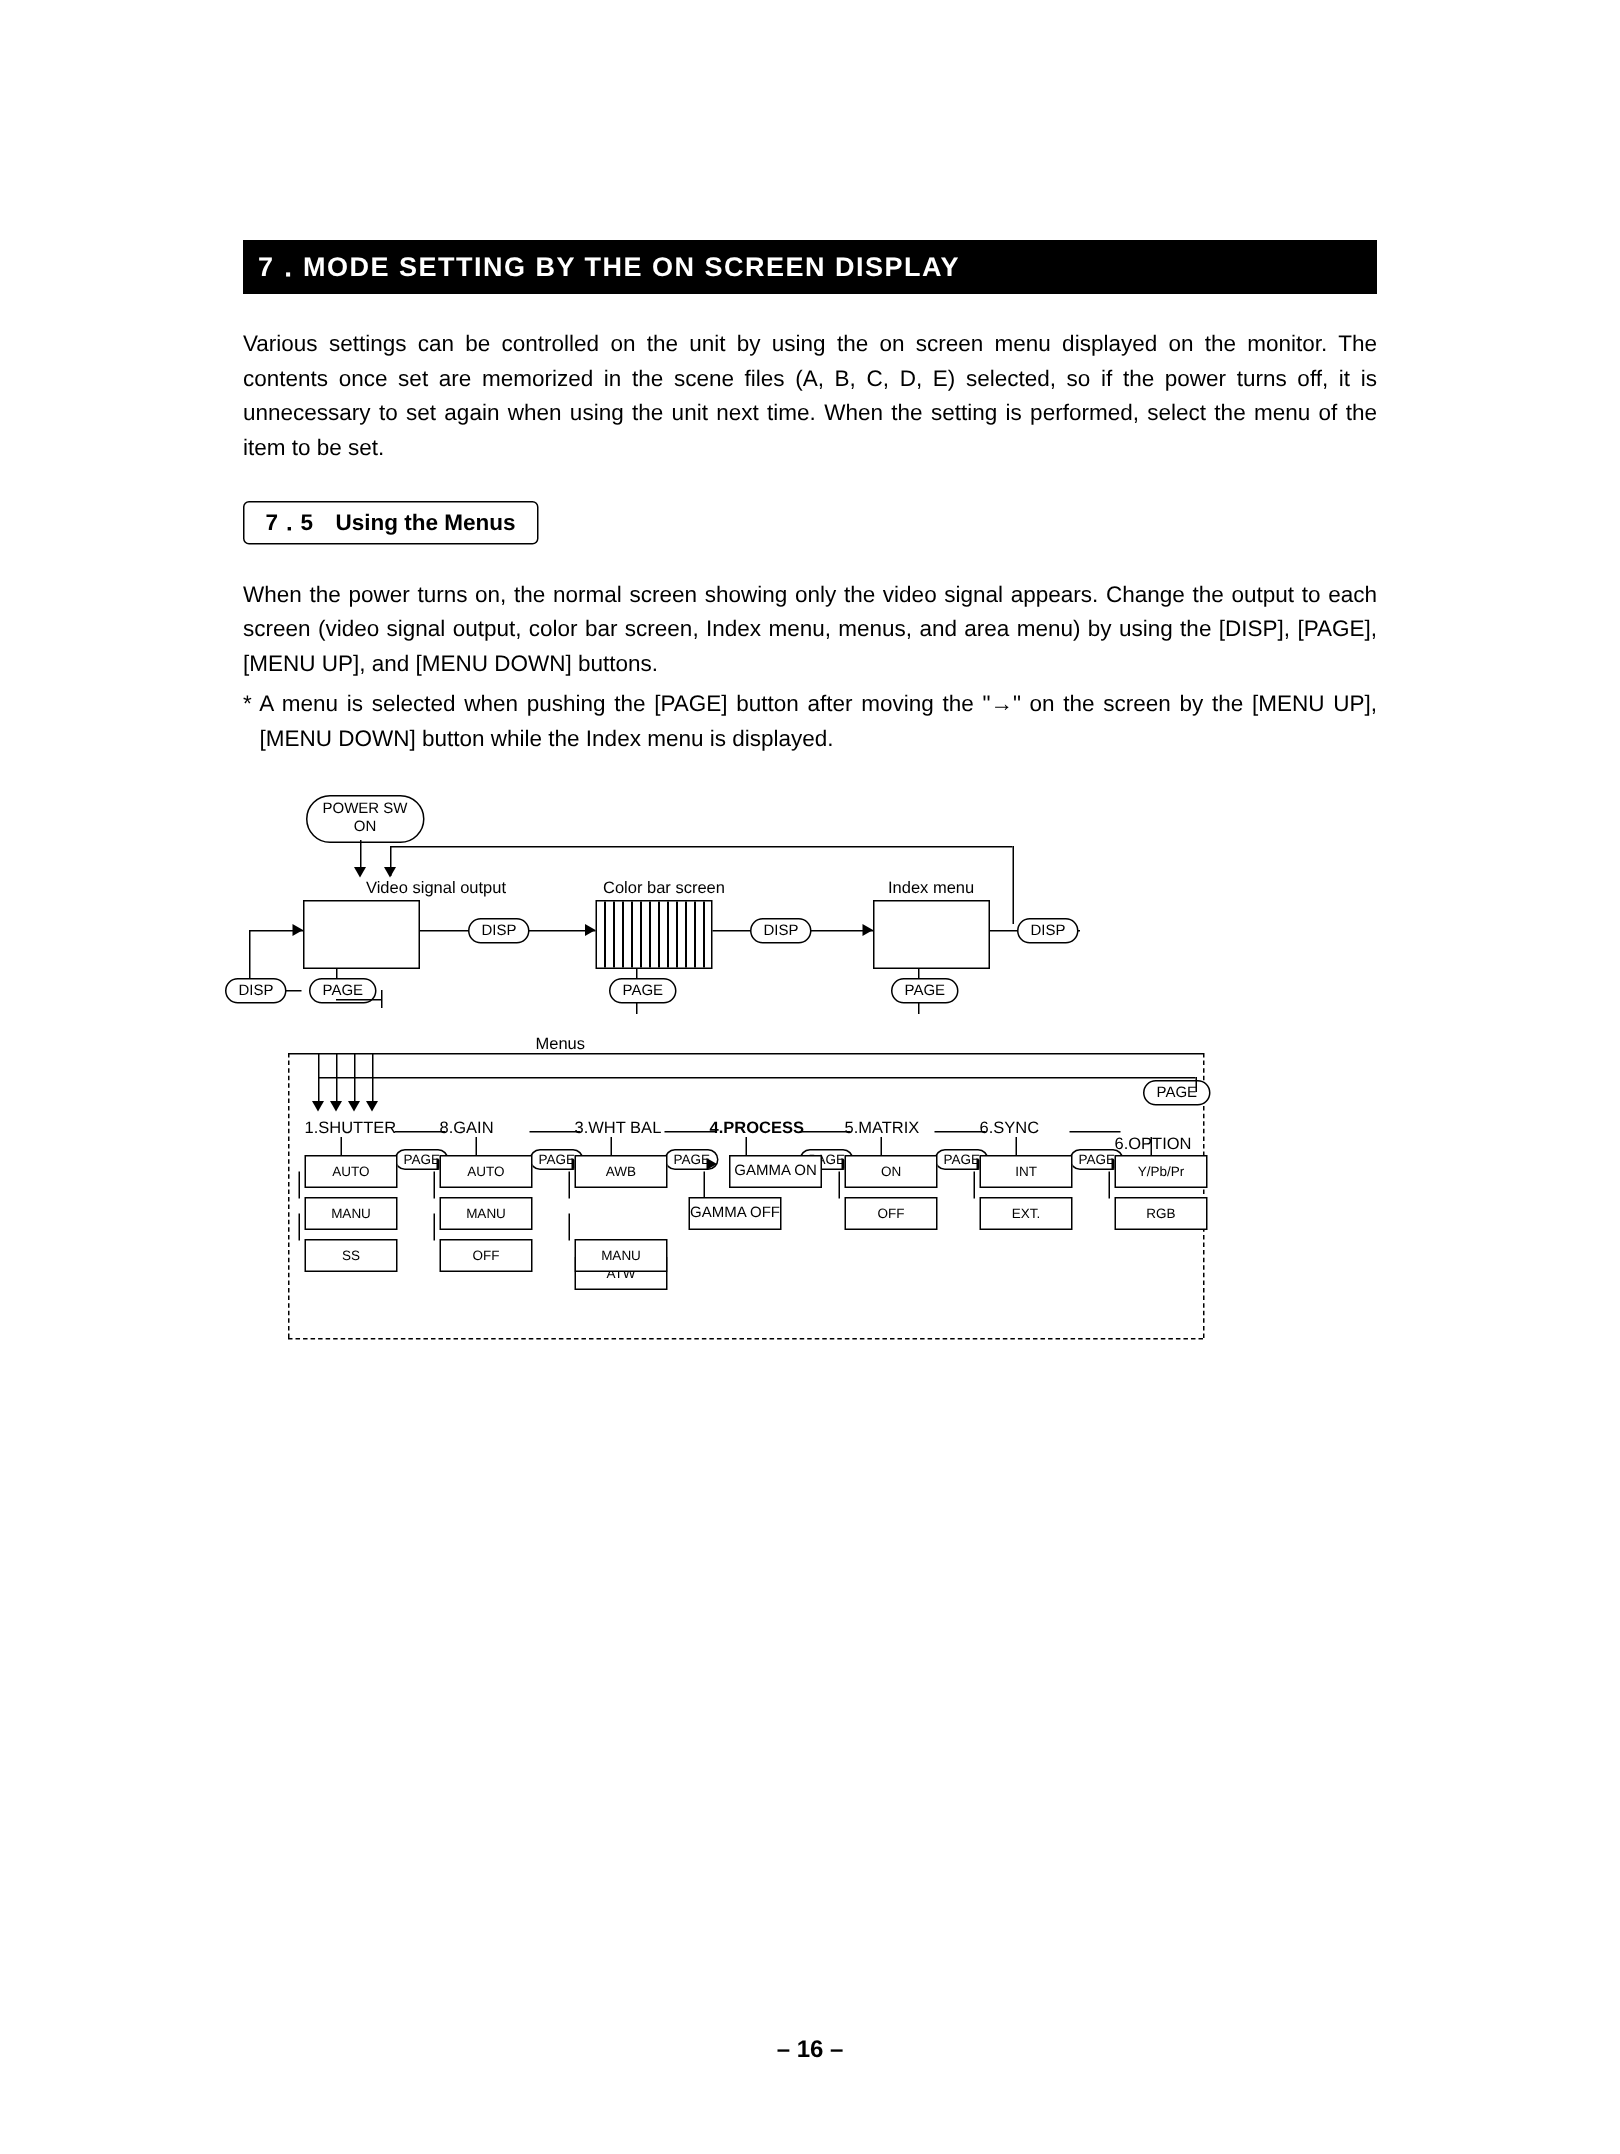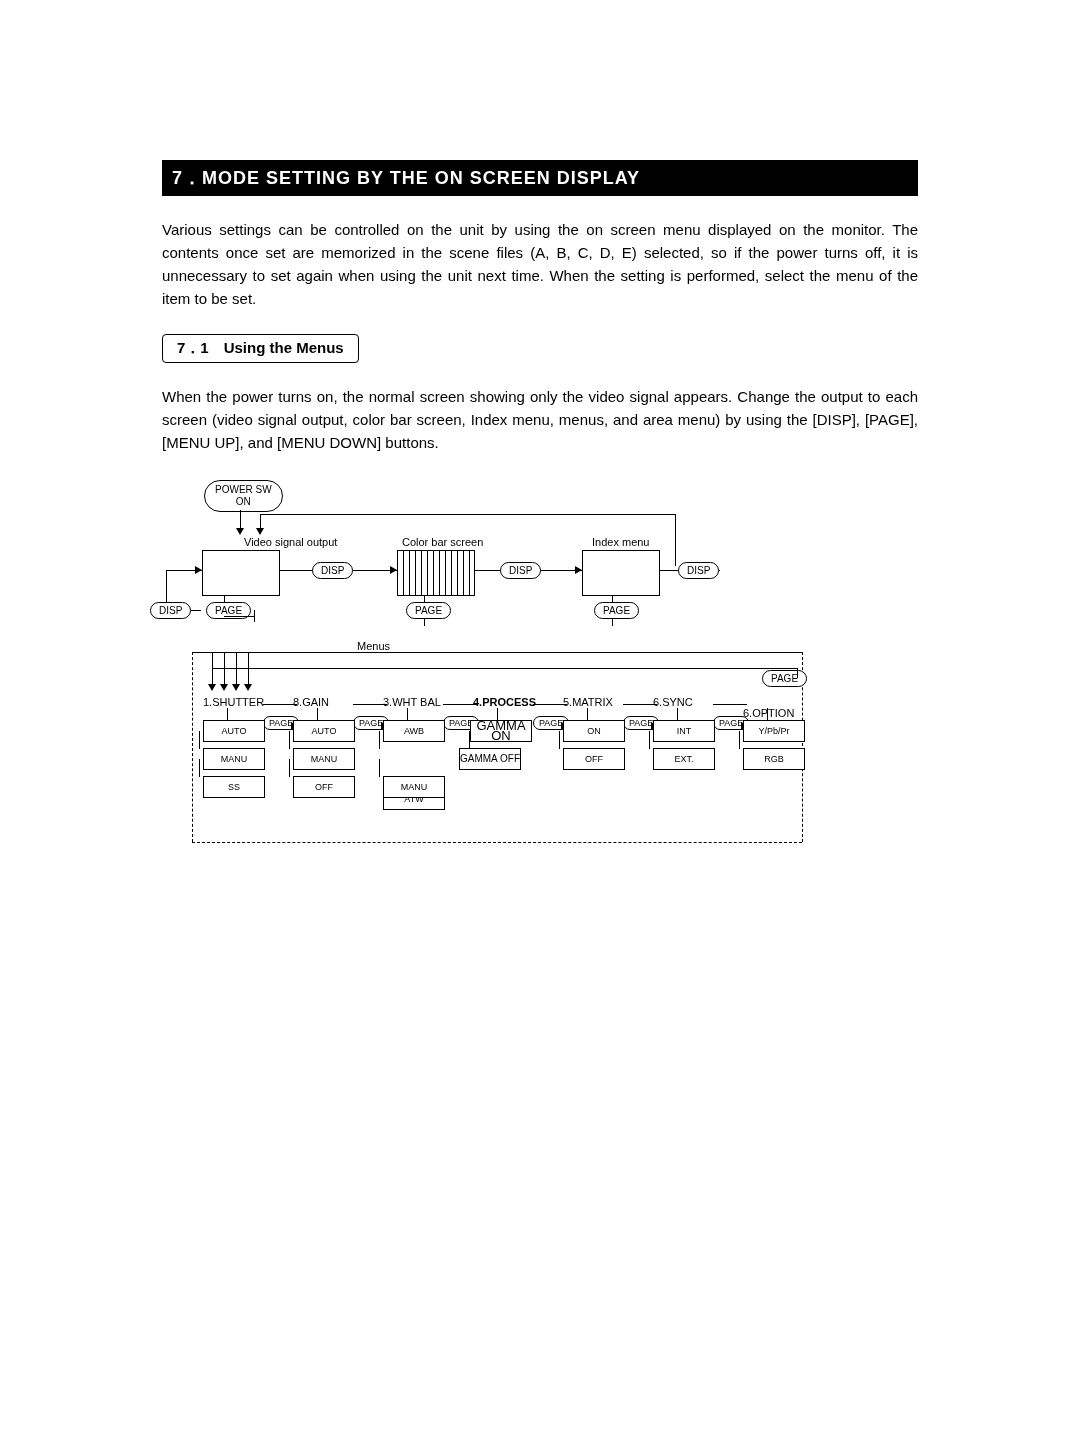--- a/index.html
+++ b/index.html
@@ -26,24 +26,25 @@
 </style>
 </head>
 <body>
 
 <div class="page">
 
   <div class="section-bar">7．MODE SETTING BY THE ON SCREEN DISPLAY</div>
 
   <div class="para">Various settings can be controlled on the unit by using the on screen menu displayed on the monitor. The contents once set are memorized in the scene files (A, B, C, D, E) selected, so if the power turns off, it is unnecessary to set again when using the unit next time. When the setting is performed, select the menu of the item to be set.</div>
 
-  <div class="subhead-box">7．1　Using the Menus</div>
+  <div class="subhead-box">7．5　Using the Menus</div>
 
   <div class="para">When the power turns on, the normal screen showing only the video signal appears. Change the output to each screen (video signal output, color bar screen, Index menu, menus, and area menu) by using the [DISP], [PAGE], [MENU UP], and [MENU DOWN] buttons.</div>
 
+  <div class="footnote">* A menu is selected when pushing the [PAGE] button after moving the "→" on the screen by the [MENU UP], [MENU DOWN] button while the Index menu is displayed.</div>
 
   
   <div class="diagram">
 
     <div class="oval" style="left:42px;top:0;line-height:12px;padding:3px 10px;">POWER SW<br>ON</div>
     <div class="vline" style="left:78px;top:30px;height:22px;"></div>
     <div class="arrow-d" style="left:74px;top:48px;"></div>
 
     <div class="hline" style="left:98px;top:34px;width:415px;"></div>
     <div class="vline" style="left:98px;top:34px;height:20px;"></div>
@@ -134,21 +135,21 @@
         <div class="rect" style="left: 221px; top: 240px; width: 62px; height: 22px; font-size: 9px; line-height: 10px;">AWB</div>
         <div class="vline" style="left: 217px; top: 251px; height: 18px;"></div>
         <div class="rect" style="left: 221px; top: 268px; width: 62px; height: 22px; font-size: 9px; line-height: 10px; margin-top: 40px;">ATW</div>
         <div class="vline" style="left: 217px; top: 279px; height: 18px;"></div>
         <div class="rect" style="left: 221px; top: 296px; width: 62px; height: 22px; font-size: 9px; line-height: 10px;">MANU</div>
         <div class="vline" style="left: 245px; top: 228px; height: 12px;"></div>
         <div class="lbl" style="left: 311px; top: 216px; font-weight: bold;">4.PROCESS</div>
         <div class="hline" style="left: 371px; top: 224px; width: 34px;"></div>
         <div class="oval" style="left: 371px; top: 236px; font-size: 9px; padding: 1px 5px;">PAGE</div>
         <div class="arrow-r" style="left: 399px; top: 242px;"></div>
-        <div class="rect" style="left: 308px; top: 240px; width: 62px; height: 22px; font-size: 13px; line-height: 10px;">GAMMA ON</div>
+        <div class="rect" style="left: 324px; top: 240px; width: 62px; height: 22px; font-size: 10px; line-height: 10px;">GAMMA ON</div>
         <div class="vline" style="left: 307px; top: 251px; height: 18px;"></div>
         <div class="rect" style="left: 297px; top: 268px; width: 62px; height: 22px; font-size: 10px; line-height: 10px;">GAMMA OFF</div>
         <div class="vline" style="left: 335px; top: 228px; height: 12px;"></div>
         <div class="lbl" style="left: 401px; top: 216px;">5.MATRIX</div>
         <div class="hline" style="left: 461px; top: 224px; width: 34px;"></div>
         <div class="oval" style="left: 461px; top: 236px; font-size: 9px; padding: 1px 5px;">PAGE</div>
         <div class="arrow-r" style="left: 489px; top: 242px;"></div>
         <div class="rect" style="left: 401px; top: 240px; width: 62px; height: 22px; font-size: 9px; line-height: 10px;">ON</div>
         <div class="vline" style="left: 397px; top: 251px; height: 18px;"></div>
         <div class="rect" style="left: 401px; top: 268px; width: 62px; height: 22px; font-size: 9px; line-height: 10px;">OFF</div>
@@ -163,13 +164,14 @@
         <div class="vline" style="left: 515px; top: 228px; height: 12px;"></div>
         <div class="lbl" style="left: 581px; top: 216px; margin-top: 11px;">6.OPTION</div>
         <div class="rect" style="left: 581px; top: 240px; width: 62px; height: 22px; font-size: 9px; line-height: 10px;">Y/Pb/Pr</div>
         <div class="vline" style="left: 577px; top: 251px; height: 18px;"></div>
         <div class="rect" style="left: 581px; top: 268px; width: 62px; height: 22px; font-size: 9px; line-height: 10px;">RGB</div>
         <div class="vline" style="left: 605px; top: 228px; height: 12px;"></div>
       </div>
 
   </div>
 
+  <div class="pagenum">– 16 –</div>
 </div>
 
 </body></html>

